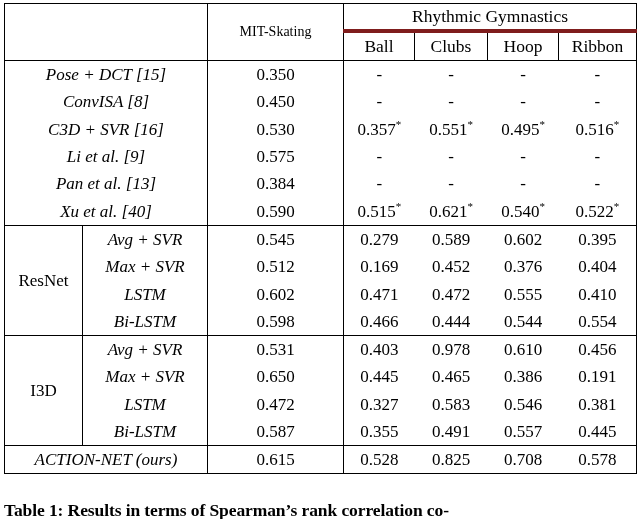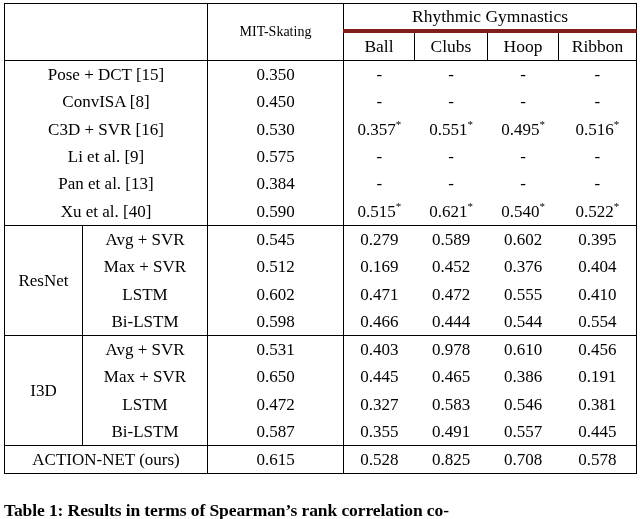--- a/index.html
+++ b/index.html
@@ -46,21 +46,21 @@
   .bb-thin { border-bottom: 4px solid #7f1d1d; }
 
   
   .hdr-blank   { height: 52px; }
   .hdr-mit     { height: 52px; font-size: 14px; }
   .hdr-group   { height: 25px; font-size: 17.5px; }
   .hdr-sub     { height: 27px; font-size: 17.5px; }
 
   
   .row { height: 27.3px; }
-  .rowlabel { text-align: center; font-size: 17px; }
+  .rowlabel { text-align: center; font-size: 17px; font-style: italic; }
   .val { font-size: 17px; }
   .dash { font-size: 17px; }
   sup.star {
     font-size: 11px;
     vertical-align: super;
     line-height: 0;
   }
   .bold { font-weight: normal; }
 
   .grouplabel {

